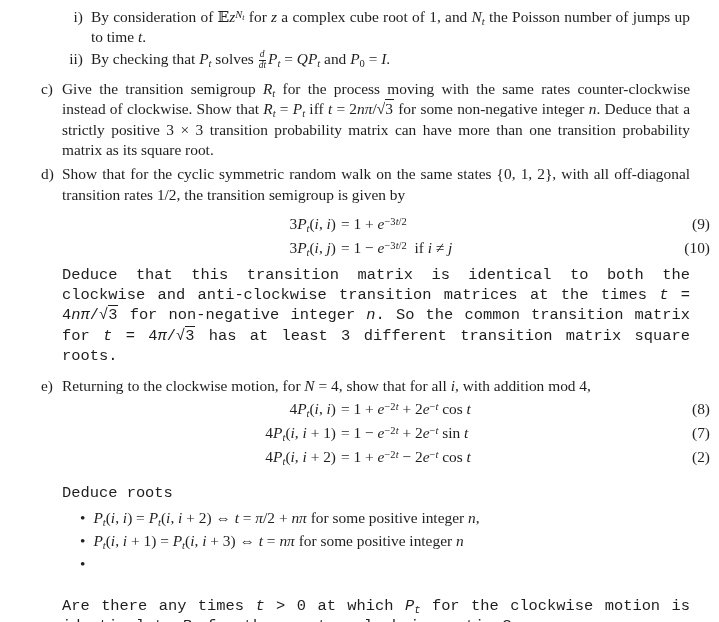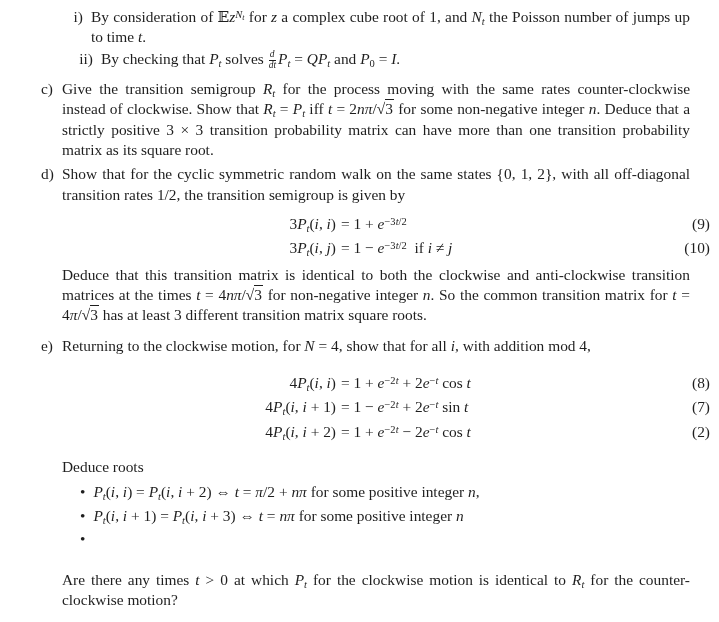--- a/index.html
+++ b/index.html
@@ -16,21 +16,21 @@
   .txt { text-align:justify; text-align-last:left; }
   
   .ritem { display:flex; padding-left:60px; padding-right:29px; }
   .rlabel { flex:none; width:23px; text-align:right; margin-right:8px; }
   .rtext { flex:1; }
   
   .litem { display:flex; padding-left:41px; padding-right:29px; }
   .llabel { flex:none; width:14px; text-align:left; margin-right:7px; }
   .ltext { flex:1;font-family:Liberation Serif, serif; }
   
-  .cont { margin-left:62px; margin-right:29px; }
+  .cont { margin-left:62px; margin-right:29px;font-family:Liberation Mono, monospace; }
   
   .eqblock { position:relative; margin-left:62px; margin-right:29px; }
   .eqrow { position:relative; height:24px; line-height:24px; white-space:nowrap;font-family:Liberation Serif, serif; }
   .eqrow-tall { height:24.3px; line-height:24.3px; }
   .lhs { display:inline-block; width:274px; text-align:right; }
   .rhs { display:inline-block; margin-left:5px; text-align:left; }
   .eqno { position:absolute; right:-20px; top:0; }
   
   .bullets { margin-left:80px; margin-right:29px; }
   .bullet { display:flex; margin-bottom:3px; white-space:nowrap; }
@@ -40,27 +40,27 @@
   sub { font-size:10.5px; line-height:0; vertical-align:-2.5px; }
   sup sub, sub sub { font-size:8px; vertical-align:-1.5px; }
   i { font-style:italic; }
   .frac { display:inline-block; vertical-align:-4px; text-align:center; line-height:1.0; font-size:9.5px; margin:0 2px 0 1px; }
   .fn { display:block; border-bottom:1px solid #1e1e1e; padding:0 1px; }
   .fd { display:block; }
   .sqrt { white-space:nowrap; }
   .ov { border-top:1.2px solid #1e1e1e; padding:0 1px 0 0; }
   
   .m-i     { margin-top:7px; }
-  .m-ii    { margin-top:1px;margin-left:10px; }
+  .m-ii    { margin-top:1px; }
   .m-c     { margin-top:9px; }
   .m-d     { margin-top:4px; }
   .m-eqd   { margin-top:7px; }
   .m-dcont { margin-top:5px; }
   .m-e     { margin-top:10px; }
-  .m-eqe   { margin-top:15px; }
+  .m-eqe   { }
   .m-ded   { margin-top:13px; }
   .m-bul   { margin-top:5px; }
   .m-close { margin-top:21px; }
 </style>
 </head>
 <body>
 
 <div class="page">
 
   <div class="ritem m-i">

